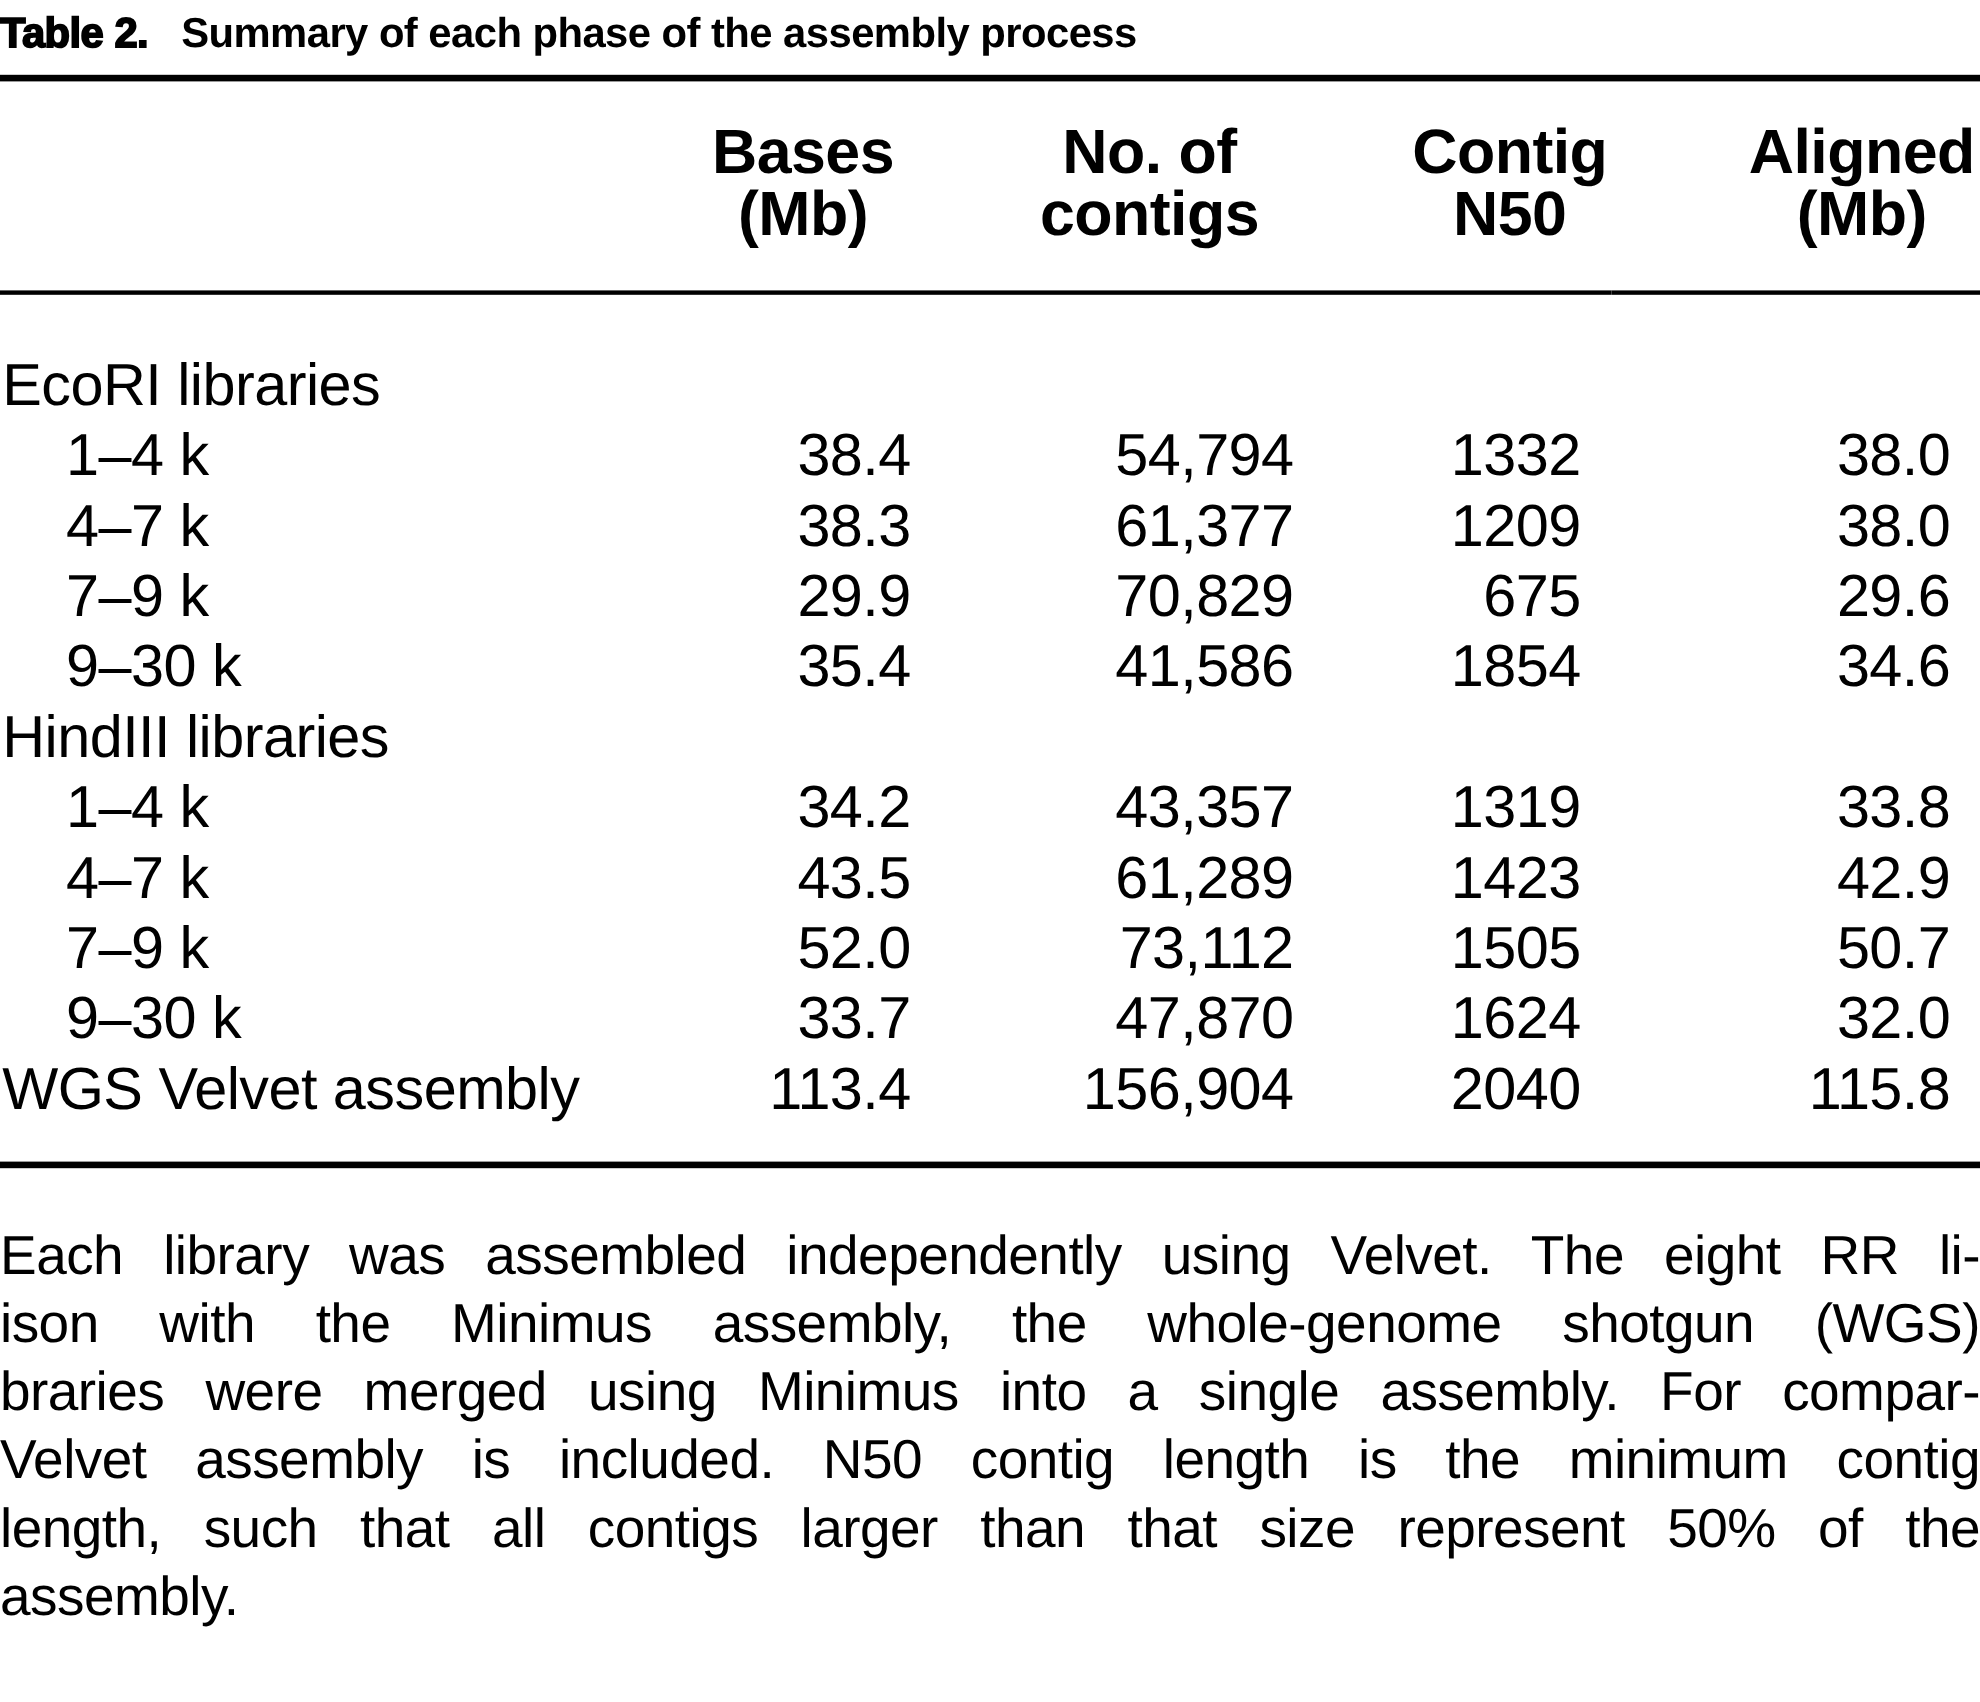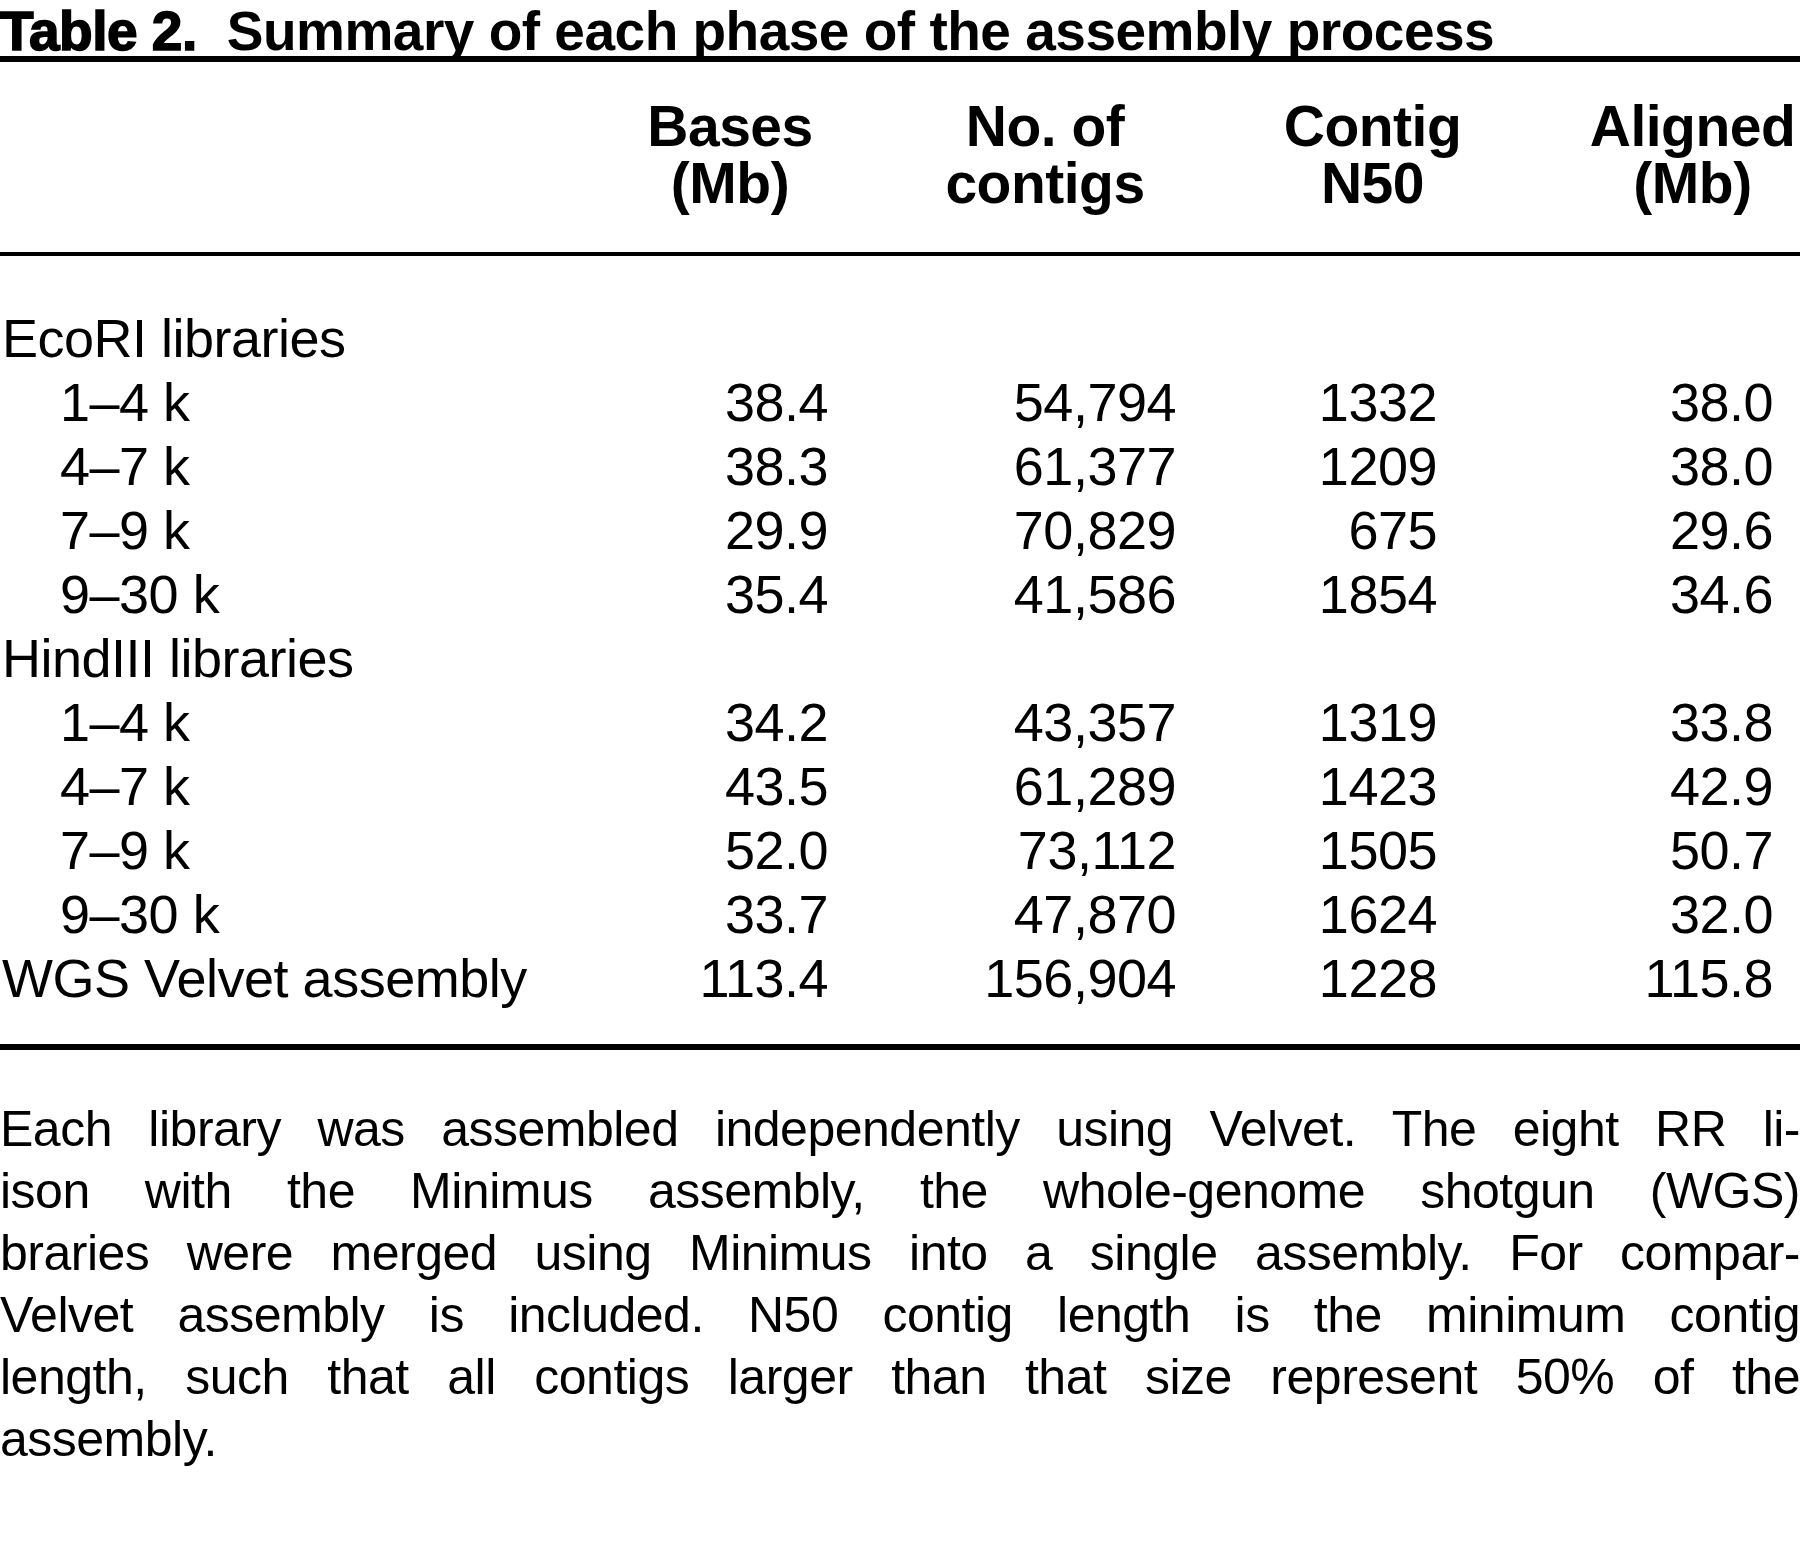--- a/index.html
+++ b/index.html
@@ -8,23 +8,23 @@
     width: 1800px;
     height: 1547px;
     background: #ffffff;
     color: #000000;
     font-family: "Liberation Sans", sans-serif;
     overflow: hidden;
   }
 
   
   .caption {
-    height: 56px;
+    height: 68px;
     line-height: 62px;
-    font-size: 55px;
+    font-size: 38px;
     font-weight: 700;
     white-space: nowrap;
     letter-spacing: -0.5px;
   }
   .caption .t-label {
     font-weight: 900;
     -webkit-text-stroke: 1.6px #000;
     margin-right: 30px;
   }
 
@@ -192,21 +192,21 @@
           <td class="lab ind">9–30 k</td>
           <td class="num c1">33.7</td>
           <td class="num c2">47,870</td>
           <td class="num c3">1624</td>
           <td class="num c4">32.0</td>
         </tr>
         <tr>
           <td class="lab">WGS Velvet assembly</td>
           <td class="num c1">113.4</td>
           <td class="num c2">156,904</td>
-          <td class="num c3">1228</td>
+          <td class="num c3">2040</td>
           <td class="num c4">115.8</td>
         </tr>
       </tbody>
   </table>
 
   <div class="rule rule-thick rule-bottom"></div>
 
   <div class="footnote" id="footnote">
       <div class="fline">Each library was assembled independently using Velvet. The eight RR li-</div>
       <div class="fline">ison with the Minimus assembly, the whole-genome shotgun (WGS)</div>

